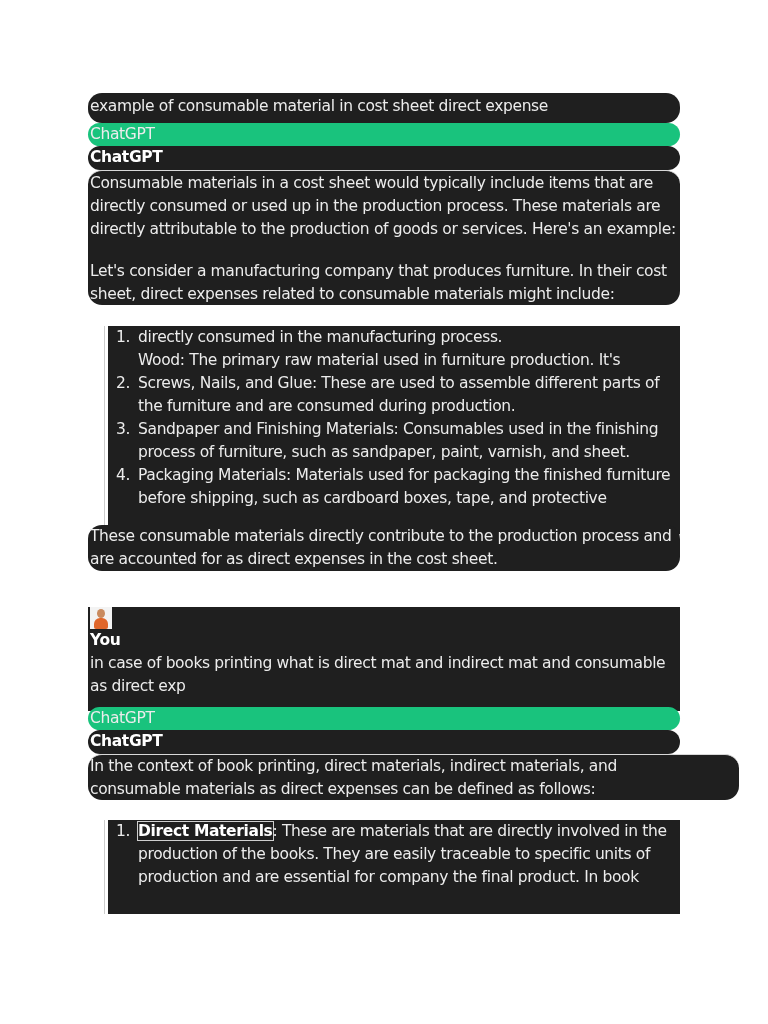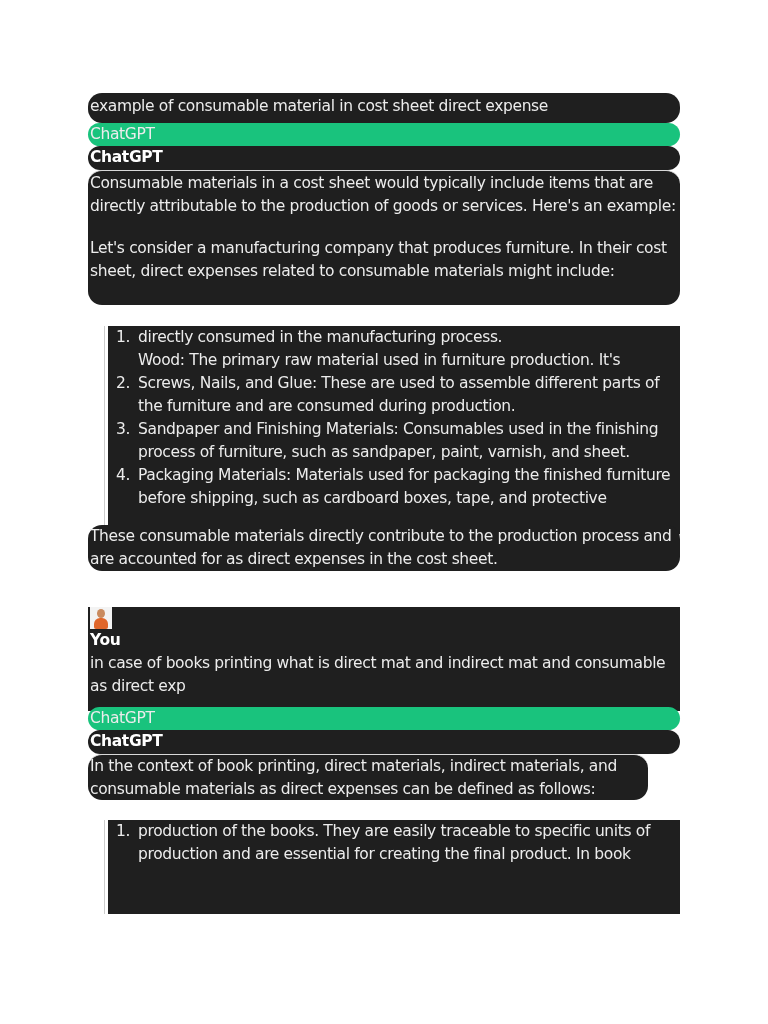--- a/index.html
+++ b/index.html
@@ -30,20 +30,21 @@
 <div class="blk green pad" style="left:88px; top:123px; width:592px; height:23px;">
   <span>ChatGPT</span>
 </div>
 
 <div class="blk bold pad" style="left:88px; top:146px; width:592px; height:24px;">
   <span>ChatGPT</span>
 </div>
 
 <div class="blk pad sep" style="left:88px; top:170px; width:592px; height:135px; padding-top:1px;">
   <div>Consumable materials in a cost sheet would typically include items that are</div>
+  <div>directly consumed or used up in the production process. These materials are</div>
   <div>directly attributable to the production of goods or services. Here's an example:</div>
   <div style="height:19px;"></div>
   <div>Let's consider a manufacturing company that produces furniture. In their cost</div>
   <div>sheet, direct expenses related to consumable materials might include:</div>
 </div>
 
 <div class="listwrap" style="left:104px; top:326px; height:208px;"></div>
 <div class="blk" style="left:108px; top:326px; width:572px; height:208px; padding-top:0px;">
   <ol>
     <li class="li">
@@ -85,27 +86,30 @@
 </div>
 
 <div class="blk green pad" style="left:88px; top:707px; width:592px; height:23px;">
   <span>ChatGPT</span>
 </div>
 
 <div class="blk bold pad" style="left:88px; top:730px; width:592px; height:24px;">
   <span>ChatGPT</span>
 </div>
 
-<div class="blk pad sep" style="left:88px; top:754px; width:560px; height:46px; padding-top:0px;">
+<div class="blk pad sep" style="left:88px; top:754px; width:651px; height:46px; padding-top:0px;">
   <div>In the context of book printing, direct materials, indirect materials, and</div>
   <div>consumable materials as direct expenses can be defined as follows:</div>
 </div>
 
 <div class="listwrap" style="left:104px; top:820px; height:94px;"></div>
 <div class="blk" style="left:108px; top:820px; width:572px; height:94px;">
   <ol>
     <li class="li">
       <span class="num">1.</span>
+      <div>
+        <b class="bold cursorbox">Direct Materials</b><span>: These are materials that are directly involved in the</span>
+      </div>
       <div>production of the books. They are easily traceable to specific units of</div>
-      <div>production and are essential for creating the final product. In book</div>
+      <div>production and are essential for company the final product. In book</div>
     </li>
   </ol>
 </div>
 
 </body></html>

